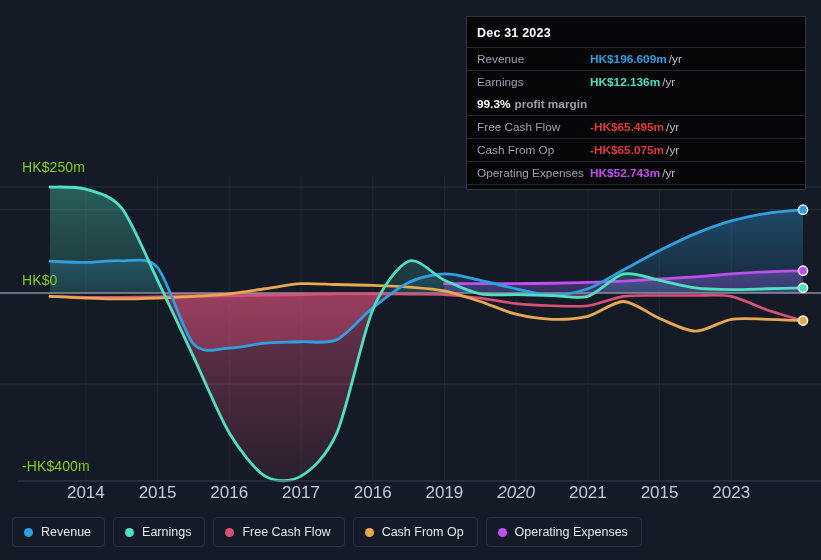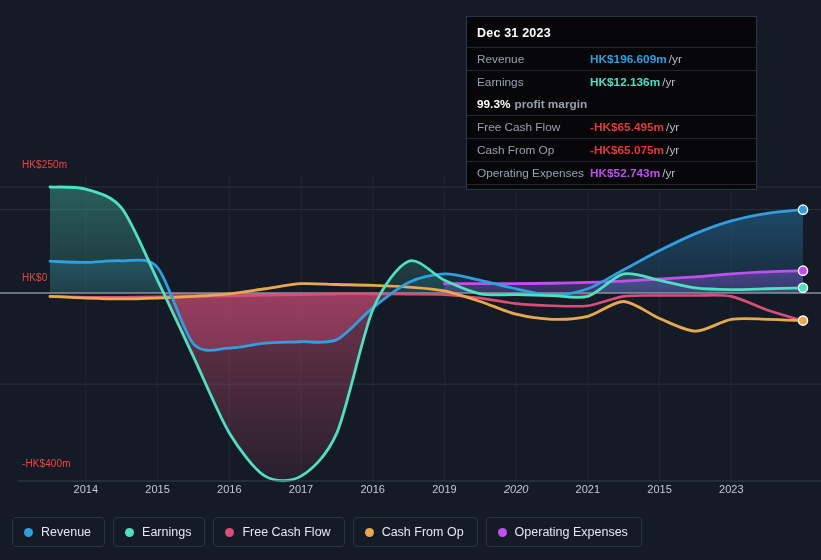--- a/index.html
+++ b/index.html
@@ -11,37 +11,37 @@
     position:relative;
     -webkit-font-smoothing:antialiased;
   }
   #chart-root{position:absolute;inset:0;}
 
   
   .plot-svg{position:absolute;left:0;top:0;width:821px;height:560px;display:block;}
 
   
   .ylabel{
-    position:absolute;color:#ef4444;font-size:10px;letter-spacing:.1px;
+    position:absolute;color:#84cc16;font-size:14px;letter-spacing:.1px;
     white-space:nowrap;
     text-align:center;
   }
   #ylabel-top{left:22px;top:159px;}
   #ylabel-zero{left:22px;top:272px;}
   #ylabel-bottom{left:22px;top:458px;}
 
   .xlabels{position:absolute;left:0;top:483px;width:821px;height:20px;}
   .xlabel{
-    position:absolute;color:#c3cad6;font-size:11px;transform:translateX(-50%);
+    position:absolute;color:#c3cad6;font-size:17px;transform:translateX(-50%);
     white-space:nowrap;
   }
 
   
   #tooltip{
-    position:absolute;left:466px;top:16px;width:291px;
+    position:absolute;left:466px;top:16px;width:340px;
     background:#070709;border:1px solid #2d3442;
     padding:0;box-sizing:border-box;z-index:6;
   }
   #tooltip-date{
     color:#ffffff;font-size:12.5px;font-weight:bold;
     padding:9px 10px 7px 10px;letter-spacing:.2px;
   }
   .tt-row{
     display:flex;align-items:center;
     border-top:1px solid #24272e;

